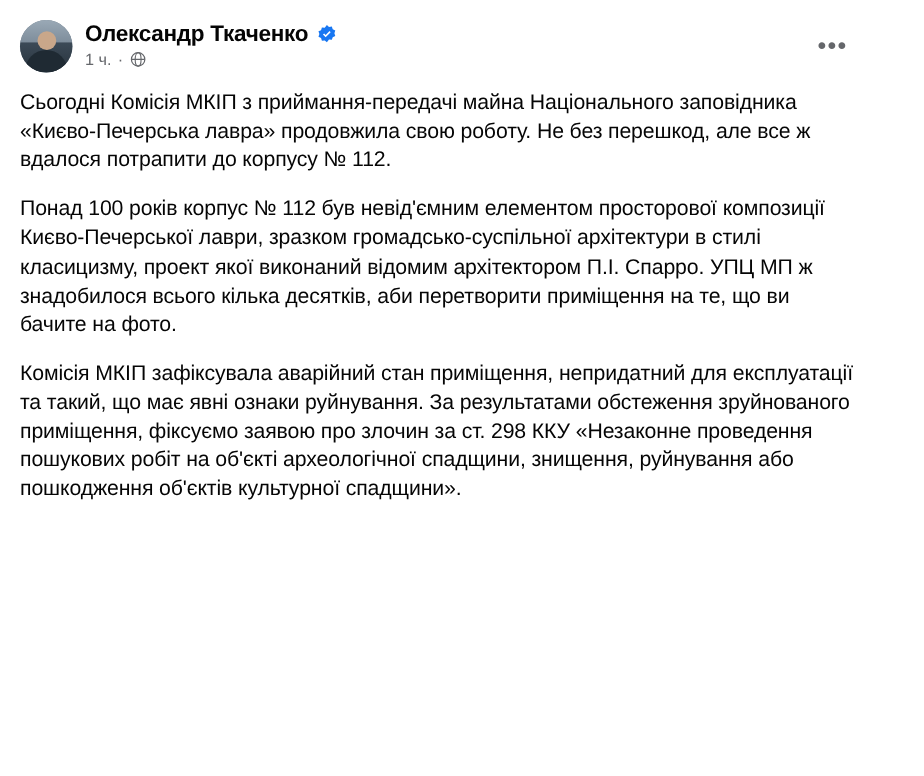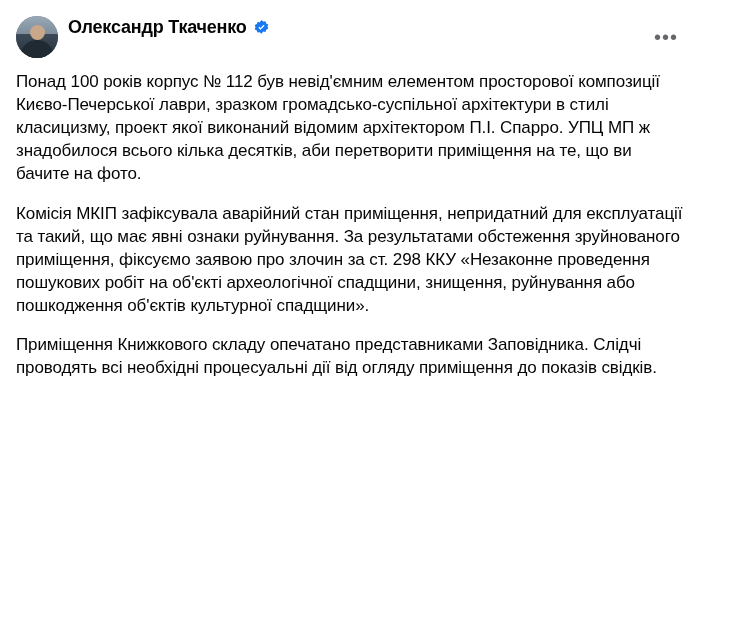--- a/index.html
+++ b/index.html
@@ -150,24 +150,35 @@
     <div class="header-text">
       <div class="name-row">
         <span class="author-name">Олександр Ткаченко</span>
         <span class="verified">
           <svg width="17" height="17" viewBox="0 0 24 24" aria-hidden="true">
             <path fill="#1877F2" d="M12 1.5l2.4 2.1 3.2-.4 1 3 2.9 1.4-1 3.1 1 3.1-2.9 1.4-1 3-3.2-.4L12 20.9l-2.4-2.1-3.2.4-1-3-2.9-1.4 1-3.1-1-3.1L5.4 7.2l1-3 3.2.4z"></path>
             <path fill="#ffffff" d="M10.6 15.2l-3-3 1.3-1.3 1.7 1.7 4.4-4.4 1.3 1.3z"></path>
           </svg>
         </span>
       </div>
+      <div class="meta-row">
+        <span>1 ч.</span>
+        <span class="meta-dot">·</span>
+        <span class="globe-icon">
+          <svg width="13" height="13" viewBox="0 0 16 16" aria-hidden="true">
+            <circle cx="8" cy="8" r="6.6" fill="none" stroke="#65676B" stroke-width="1.2"></circle>
+            <ellipse cx="8" cy="8" rx="2.9" ry="6.6" fill="none" stroke="#65676B" stroke-width="1.1"></ellipse>
+            <line x1="1.6" y1="8" x2="14.4" y2="8" stroke="#65676B" stroke-width="1.1"></line>
+          </svg>
+        </span>
+      </div>
     </div>
 
     <div class="menu-button">•••</div>
   </div>
 
   <div class="post-body">
+    <p>Сьогодні Комісія МКІП з приймання-передачі майна Національного заповідника «Києво-Печерська лавра» продовжила свою роботу. Не без перешкод, але все ж вдалося потрапити до корпусу № 112.</p>
     <p>Понад 100 років корпус № 112 був невід'ємним елементом просторової композиції Києво-Печерської лаври, зразком громадсько-суспільної архітектури в стилі класицизму, проект якої виконаний відомим архітектором П.І. Спарро. УПЦ МП ж знадобилося всього кілька десятків, аби перетворити приміщення на те, що ви бачите на фото.</p>
     <p>Комісія МКІП зафіксувала аварійний стан приміщення, непридатний для експлуатації та такий, що має явні ознаки руйнування. За результатами обстеження зруйнованого приміщення, фіксуємо заявою про злочин за ст. 298 ККУ «Незаконне проведення пошукових робіт на об'єкті археологічної спадщини, знищення, руйнування або пошкодження об'єктів культурної спадщини».</p>
-    <p>Приміщення Книжкового складу опечатано представниками Заповідника. Слідчі проводять всі необхідні процесуальні дії від огляду приміщення до показів свідків.</p>
   </div>
 
 </div>
 
 </body></html>

